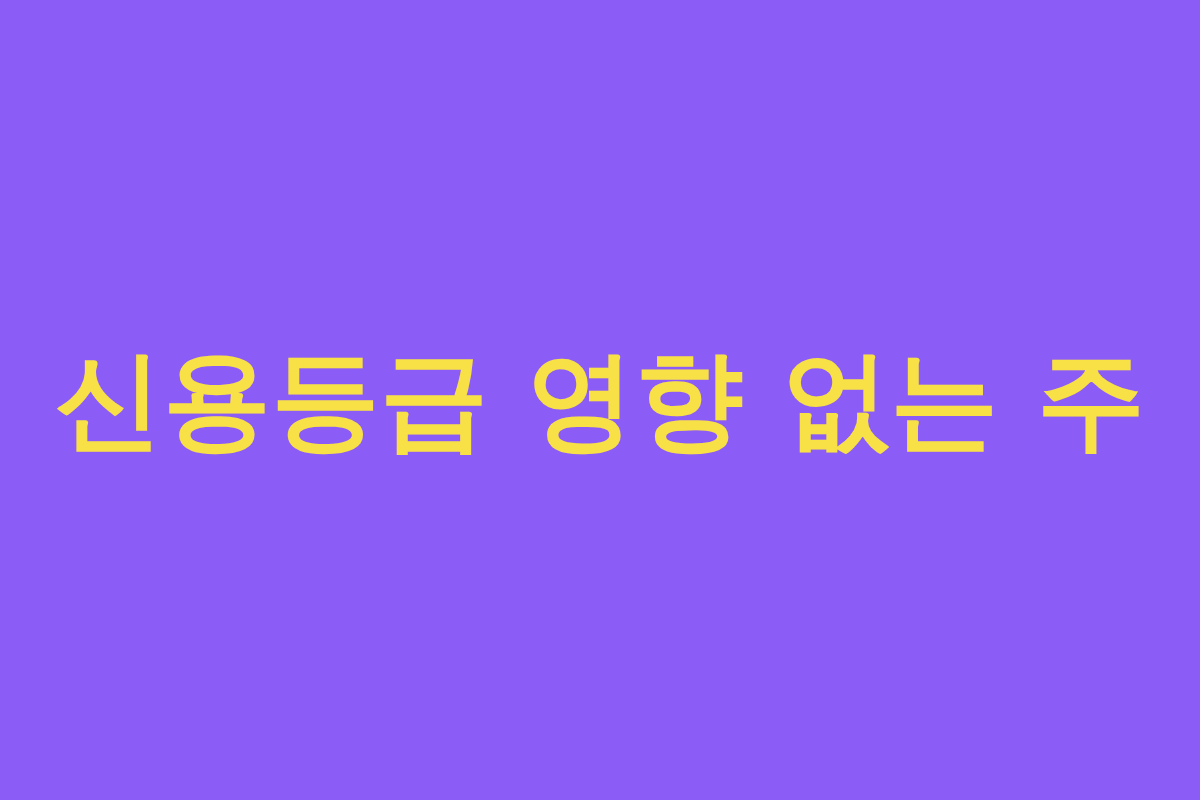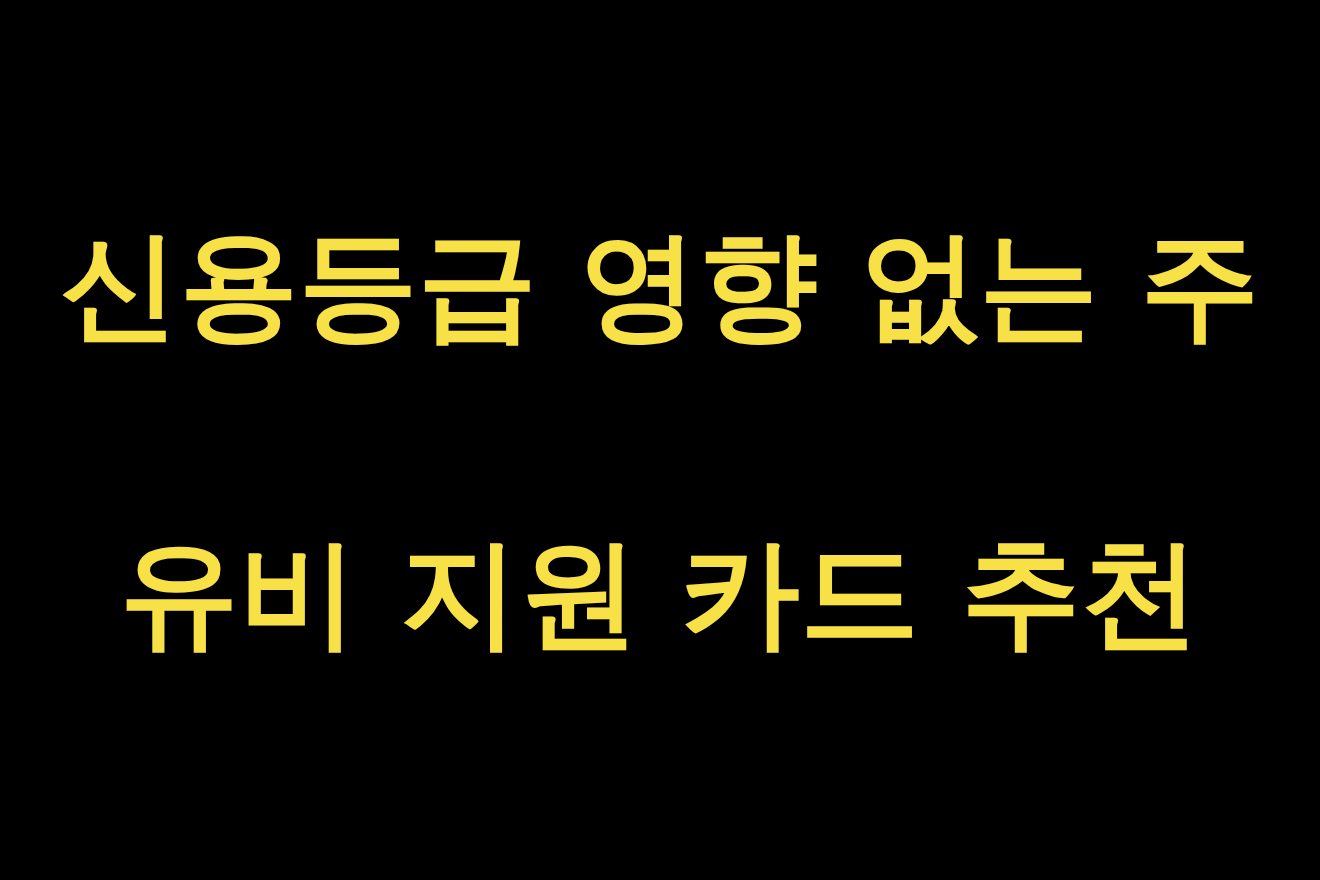--- a/index.html
+++ b/index.html
@@ -13,21 +13,21 @@
 
   body {
     font-family: "DejaVu Sans", "Liberation Sans", sans-serif;
   }
 
   .banner {
     position: relative;
     box-sizing: border-box;
     width: 1200px;
     height: 800px;
-    background-color: #000000;
+    background-color: #8b5cf6;
     display: flex;
     align-items: center;
     justify-content: center;
     overflow: hidden;
   }
 
   .headline {
     margin: 0;
     padding: 0 40px;
     width: 100%;
@@ -53,16 +53,15 @@
     -webkit-font-smoothing: antialiased;
   }
 </style>
 </head>
 <body>
 
 <div class="banner">
 
   <h1 class="headline">
     <span class="line">신용등급 영향 없는 주</span>
-    <span class="line">유비 지원 카드 추천</span>
   </h1>
 
 </div>
 
 </body></html>

